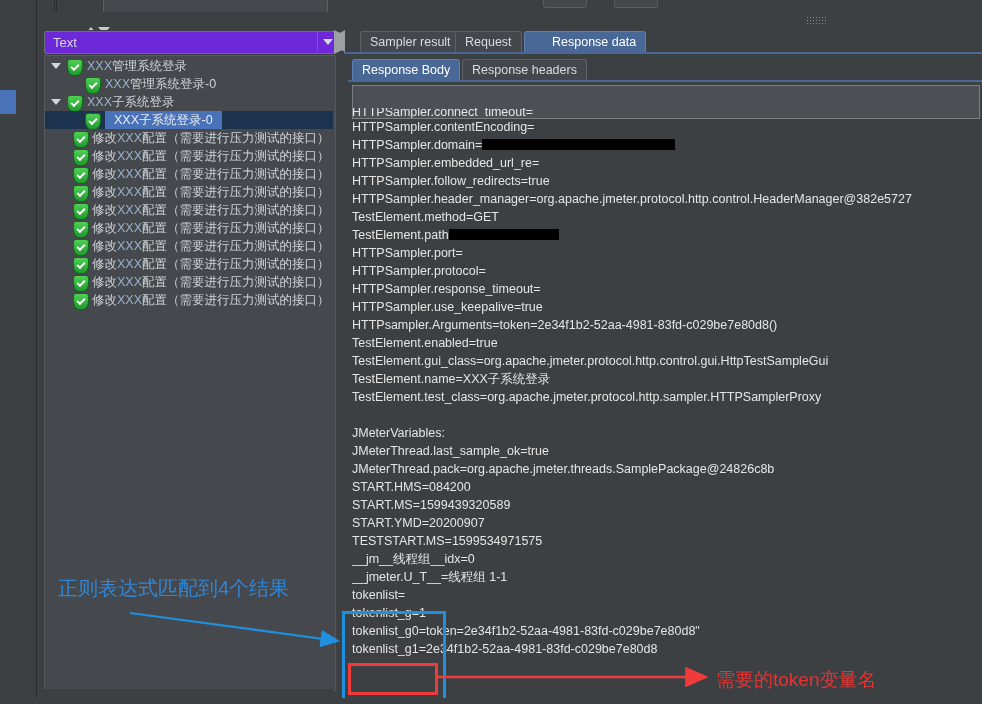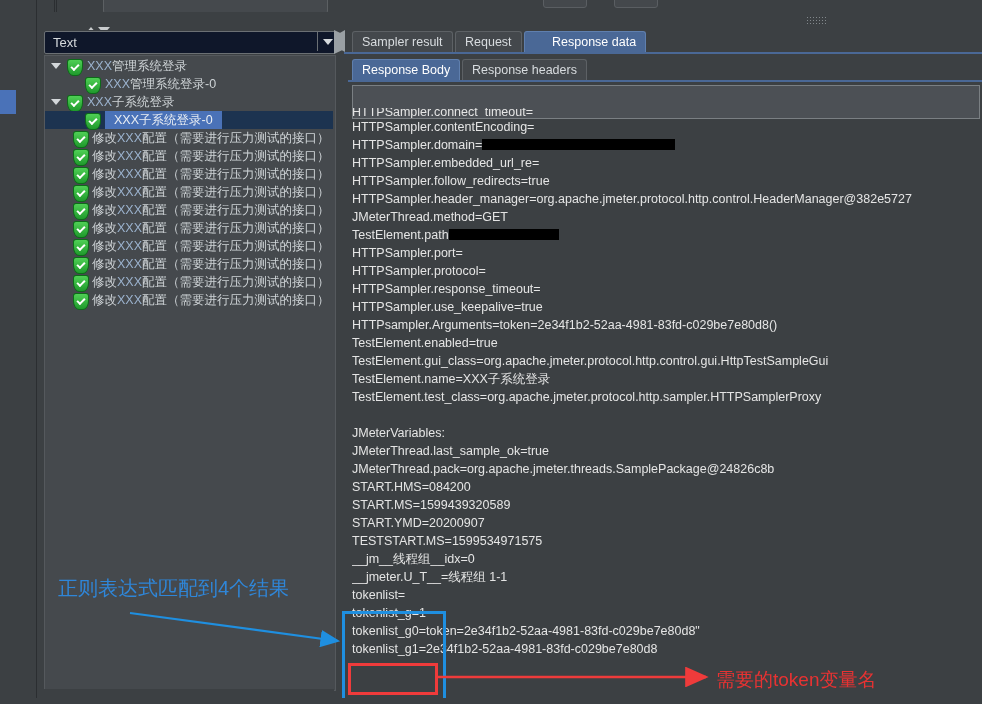--- a/index.html
+++ b/index.html
@@ -37,21 +37,21 @@
   #gutter-line-1{left:36px;top:22px;width:1px;height:682px;background:#2b2e31;}
   #gutter-col-1{left:37px;top:22px;width:17px;height:682px;background:#3c4043;}
   #gutter-line-2{left:54px;top:22px;width:1px;height:682px;background:#2b2e31;}
   #split-grip{left:20px;top:278px;width:4px;height:22px;
     background-image:radial-gradient(#b9bec1 .6px,transparent .7px);background-size:2px 3px;}
   #gutter-col-2{left:55px;top:22px;width:17px;height:682px;background:#3c4043;}
 
   
   #left-panel{left:40px;top:30px;width:298px;height:674px;background:#3c4043;}
   #search-row{left:44px;top:31px;width:290px;height:21px;
-    background:#0f172a;border:1px solid #6b7074;border-radius:2px;text-align:right;}
+    background:#6d28d9;border:1px solid #6b7074;border-radius:2px;text-align:right;}
   #search-label{left:8px;top:3px;font-size:13px;color:#d6dadd;}
   #search-div{left:272px;top:0;width:1px;height:19px;background:#6b7074;}
   #search-caret{left:278px;top:7px;border-left:5px solid transparent;border-right:5px solid transparent;border-top:6px solid #d6dadd;}
   #search-scroll-tab{left:334px;top:30px;width:9px;height:24px;background:#9aa0a4;
     clip-path:polygon(0 0,100% 18%,100% 82%,0 100%);}
 
   #tree-box{left:44px;top:55px;width:290px;height:634px;background:#45494d;border:1px solid #55595d;}
   #tree-scroll-x{left:44px;top:689px;width:290px;height:11px;background:#3c4043;}
 
   .tree-row{position:relative;height:18px;line-height:18px;white-space:nowrap;}
@@ -200,42 +200,42 @@
     <div class="tree-row lvl1b">
       <span class="shield"></span>
       <span class="tree-label">修改<span class="xxx">XXX</span>配置（需要进行压力测试的接口）</span>
     </div>
   </div>
 
 <div class="abs" id="right-panel"></div>
 <div class="abs" id="rp-scroll-tab"></div>
 
 <div class="abs tabrow" id="primary-tabs" style="left:352px;top:31px;">
-    <div class="tab" style="left: 0px;">Sampler result</div>
+    <div class="tab" style="left: 8px;">Sampler result</div>
     <div class="tab" style="left: 103px;">Request</div>
     <div class="tab active" style="left: 172px; padding-left: 27px;">Response data</div>
   </div>
 <div class="abs" id="tabs-underline"></div>
 
 <div class="abs tabrow" id="secondary-tabs" style="left:352px;top:59px;">
     <div class="tab active" style="left: 0px;">Response Body</div>
     <div class="tab" style="left: 110px;">Response headers</div>
   </div>
 <div class="abs" id="tabs2-underline"></div>
 
 <div class="abs" id="resp-panel-box"></div>
 
 <div class="abs" id="resp-text">
     <div class="tline" style="height: 10px; line-height: 8px; overflow: hidden;"><span>HTTPSampler.connect_timeout=</span></div>
     <div class="tline"><span>HTTPSampler.contentEncoding=</span></div>
     <div class="tline"><span>HTTPSampler.domain=</span><span class="redact" style="width: 193px;"></span></div>
     <div class="tline"><span>HTTPSampler.embedded_url_re=</span></div>
     <div class="tline"><span>HTTPSampler.follow_redirects=true</span></div>
     <div class="tline"><span>HTTPSampler.header_manager=org.apache.jmeter.protocol.http.control.HeaderManager@382e5727</span></div>
-    <div class="tline"><span>JMeterThread.method=GET</span></div>
+    <div class="tline"><span>TestElement.method=GET</span></div>
     <div class="tline"><span>TestElement.path</span><span class="redact" style="width: 110px;"></span></div>
     <div class="tline"><span>HTTPSampler.port=</span></div>
     <div class="tline"><span>HTTPSampler.protocol=</span></div>
     <div class="tline"><span>HTTPSampler.response_timeout=</span></div>
     <div class="tline"><span>HTTPSampler.use_keepalive=true</span></div>
     <div class="tline"><span>HTTPsampler.Arguments=token=2e34f1b2-52aa-4981-83fd-c029be7e80d8()</span></div>
     <div class="tline"><span>TestElement.enabled=true</span></div>
     <div class="tline"><span>TestElement.gui_class=org.apache.jmeter.protocol.http.control.gui.HttpTestSampleGui</span></div>
     <div class="tline"><span>TestElement.name=XXX子系统登录</span></div>
     <div class="tline"><span>TestElement.test_class=org.apache.jmeter.protocol.http.sampler.HTTPSamplerProxy</span></div>

